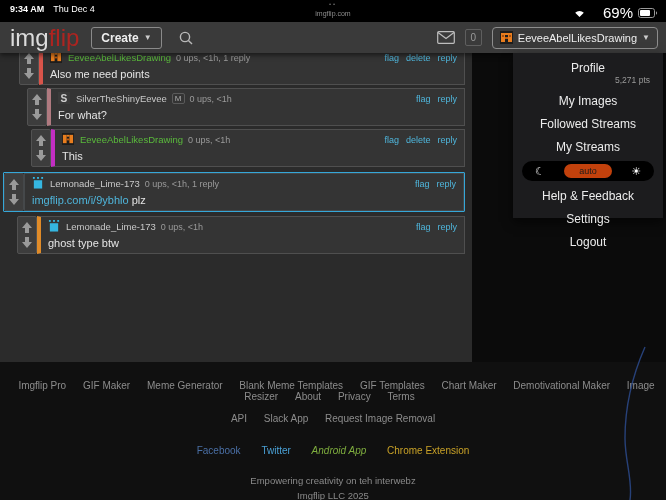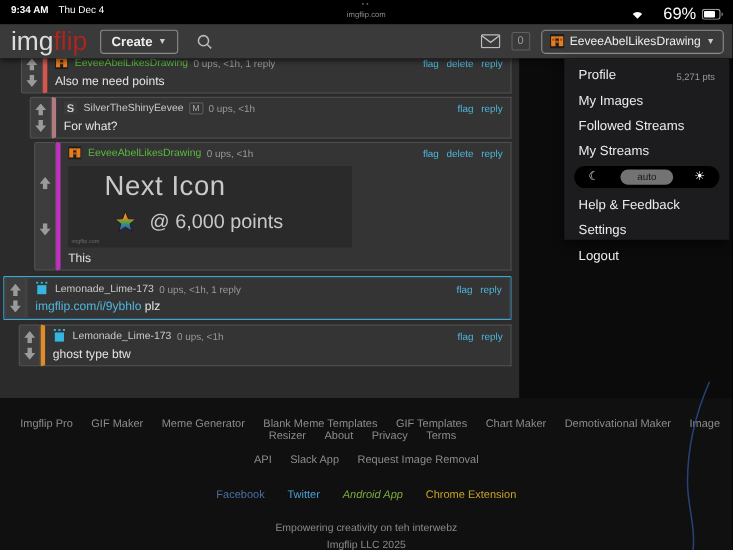--- a/index.html
+++ b/index.html
@@ -68,26 +68,26 @@
 
   .meme { position:relative; width:258px; height:74px; background:#2a2a2a; margin:5px 0 2px 0; padding:4px 0 0 33px; }
   .meme-title { font-size:25px; color:#c9c9c9; letter-spacing:.5px; }
   .meme-row { display:flex; align-items:center; gap:12px; margin:7px 0 0 9px; }
   .meme-caption { font-size:18px; color:#c9c9c9; }
   .meme-wm { position:absolute; left:3px; bottom:2px; font-size:5px; color:#6a6a6a; }
 
   
   .dropdown { position:absolute; top:53px; left:513px; width:150px; height:165px; background:#1c1c1e;
     z-index:10; padding:3px 0; box-shadow:0 4px 10px rgba(0,0,0,.6); }
-  .dd-item { display:flex; align-items:flex-end; color:#ececec; font-size:12px; padding:4.5px 13px; }
+  .dd-item { display:flex; align-items:center; color:#ececec; font-size:12px; padding:4.5px 13px;flex-direction:column; }
   .dd-pts { margin-left:auto; color:#9a9a9a; font-size:8.5px; }
   .dd-toggle { margin:3px 9px; height:20px; background:#000; border-radius:11px; display:flex;
     align-items:center; justify-content:space-between; padding:0 13px; }
   .dd-moon, .dd-sun { color:#fff; font-size:11px; line-height:1; }
-  .dd-auto { background:#737373; color:#1c1c1c; font-size:9px; border-radius:10px; padding:2px 15px; }
+  .dd-auto { background:#c2410c; color:#1c1c1c; font-size:9px; border-radius:10px; padding:2px 15px; }
 
   
   .footer { position:absolute; top:362px; left:0; width:666px; height:138px; background:#101010;
     text-align:center; color:#8c8c8c; }
   .f-row1 { padding-top:18px; font-size:10px; }
   .f-row1 a, .f-row2 a { color:#8c8c8c; text-decoration:none; margin:0 7px; }
   .f-row2 { margin-top:11px; font-size:10px; }
   .f-social { margin-top:21px; font-size:10px; }
   .f-social a { text-decoration:none; margin:0 9px; }
   .s-fb { color:#4a6fa5; } .s-tw { color:#4aa0d5; } .s-an { color:#7fae3e;font-style:italic; } .s-ch { color:#c9a227; }
@@ -265,41 +265,20 @@
                 </svg>
               </span>
             <a class="uname green" href="#">EeveeAbelLikesDrawing</a>
             <span class="cmeta">0 ups, &lt;1h</span>
             <span class="clinks">
               <a href="#">flag</a>
               <a href="#">delete</a>
               <a href="#">reply</a>
             </span>
           </div>
-          <div class="meme">
-            <div class="meme-title">Next Icon</div>
-            <div class="meme-row">
-              <span>
-                <svg width="20" height="19" viewBox="0 0 20 19">
-                  <defs>
-                      <linearGradient id="rb" x1="0" y1="0" x2="0" y2="1">
-                    <stop offset="0" stop-color="#e8b13a"></stop>
-                        <stop offset="0.35" stop-color="#e07f2a"></stop>
-                    <stop offset="0.55" stop-color="#4da53c"></stop>
-                        <stop offset="0.78" stop-color="#2e6fbe"></stop>
-                    <stop offset="1" stop-color="#6a4ea8"></stop>
-                      </linearGradient>
-                    </defs>
-                  <path d="M10 0.5 L12.6 6.8 L19.4 7.2 L14.2 11.5 L15.9 18.2 L10 14.5 L4.1 18.2 L5.8 11.5 L0.6 7.2 L7.4 6.8 Z" fill="url(#rb)" stroke="#1a1a1a" stroke-width="0.8"></path>
-                </svg>
-              </span>
-              <span class="meme-caption">@ 6,000 points</span>
-            </div>
-            <div class="meme-wm">imgflip.com</div>
-          </div>
           <div class="ctext">This</div>
         </div>
       </div>
 
       <div class="comment c4">
         <div class="votes">
           <span>
               <svg width="12" height="11" viewBox="0 0 12 11">
                 <path d="M6 0 L11 6 H8 V11 H4 V6 H1 Z" fill="#9a9a9a"></path>
               </svg>

